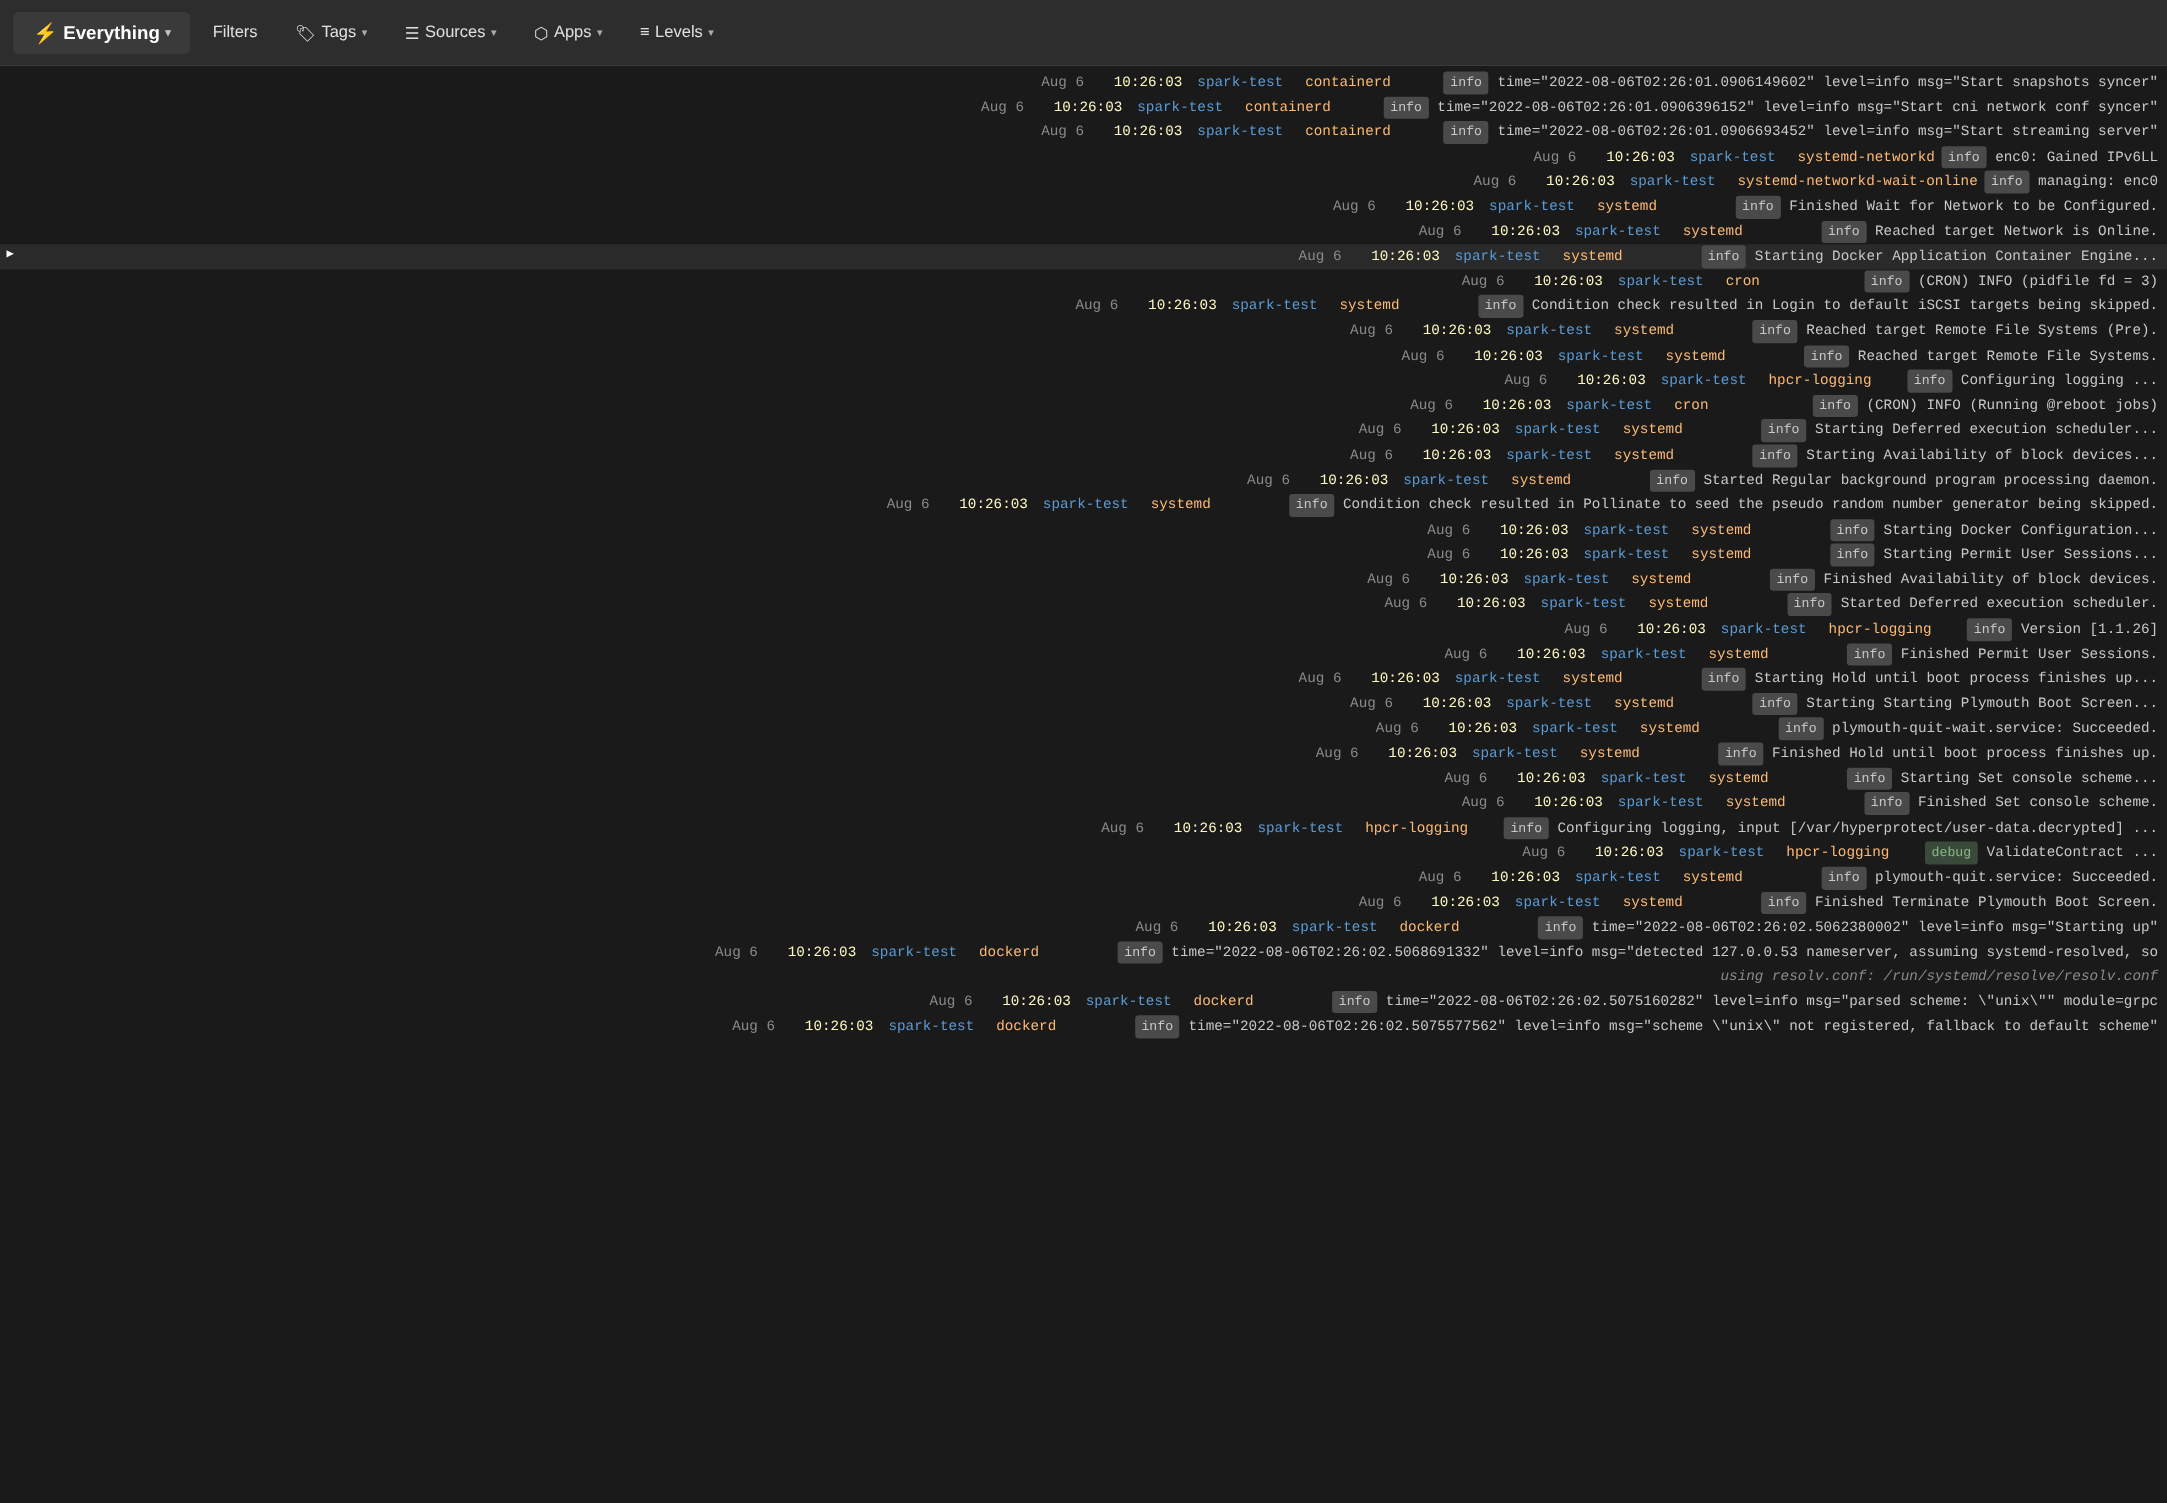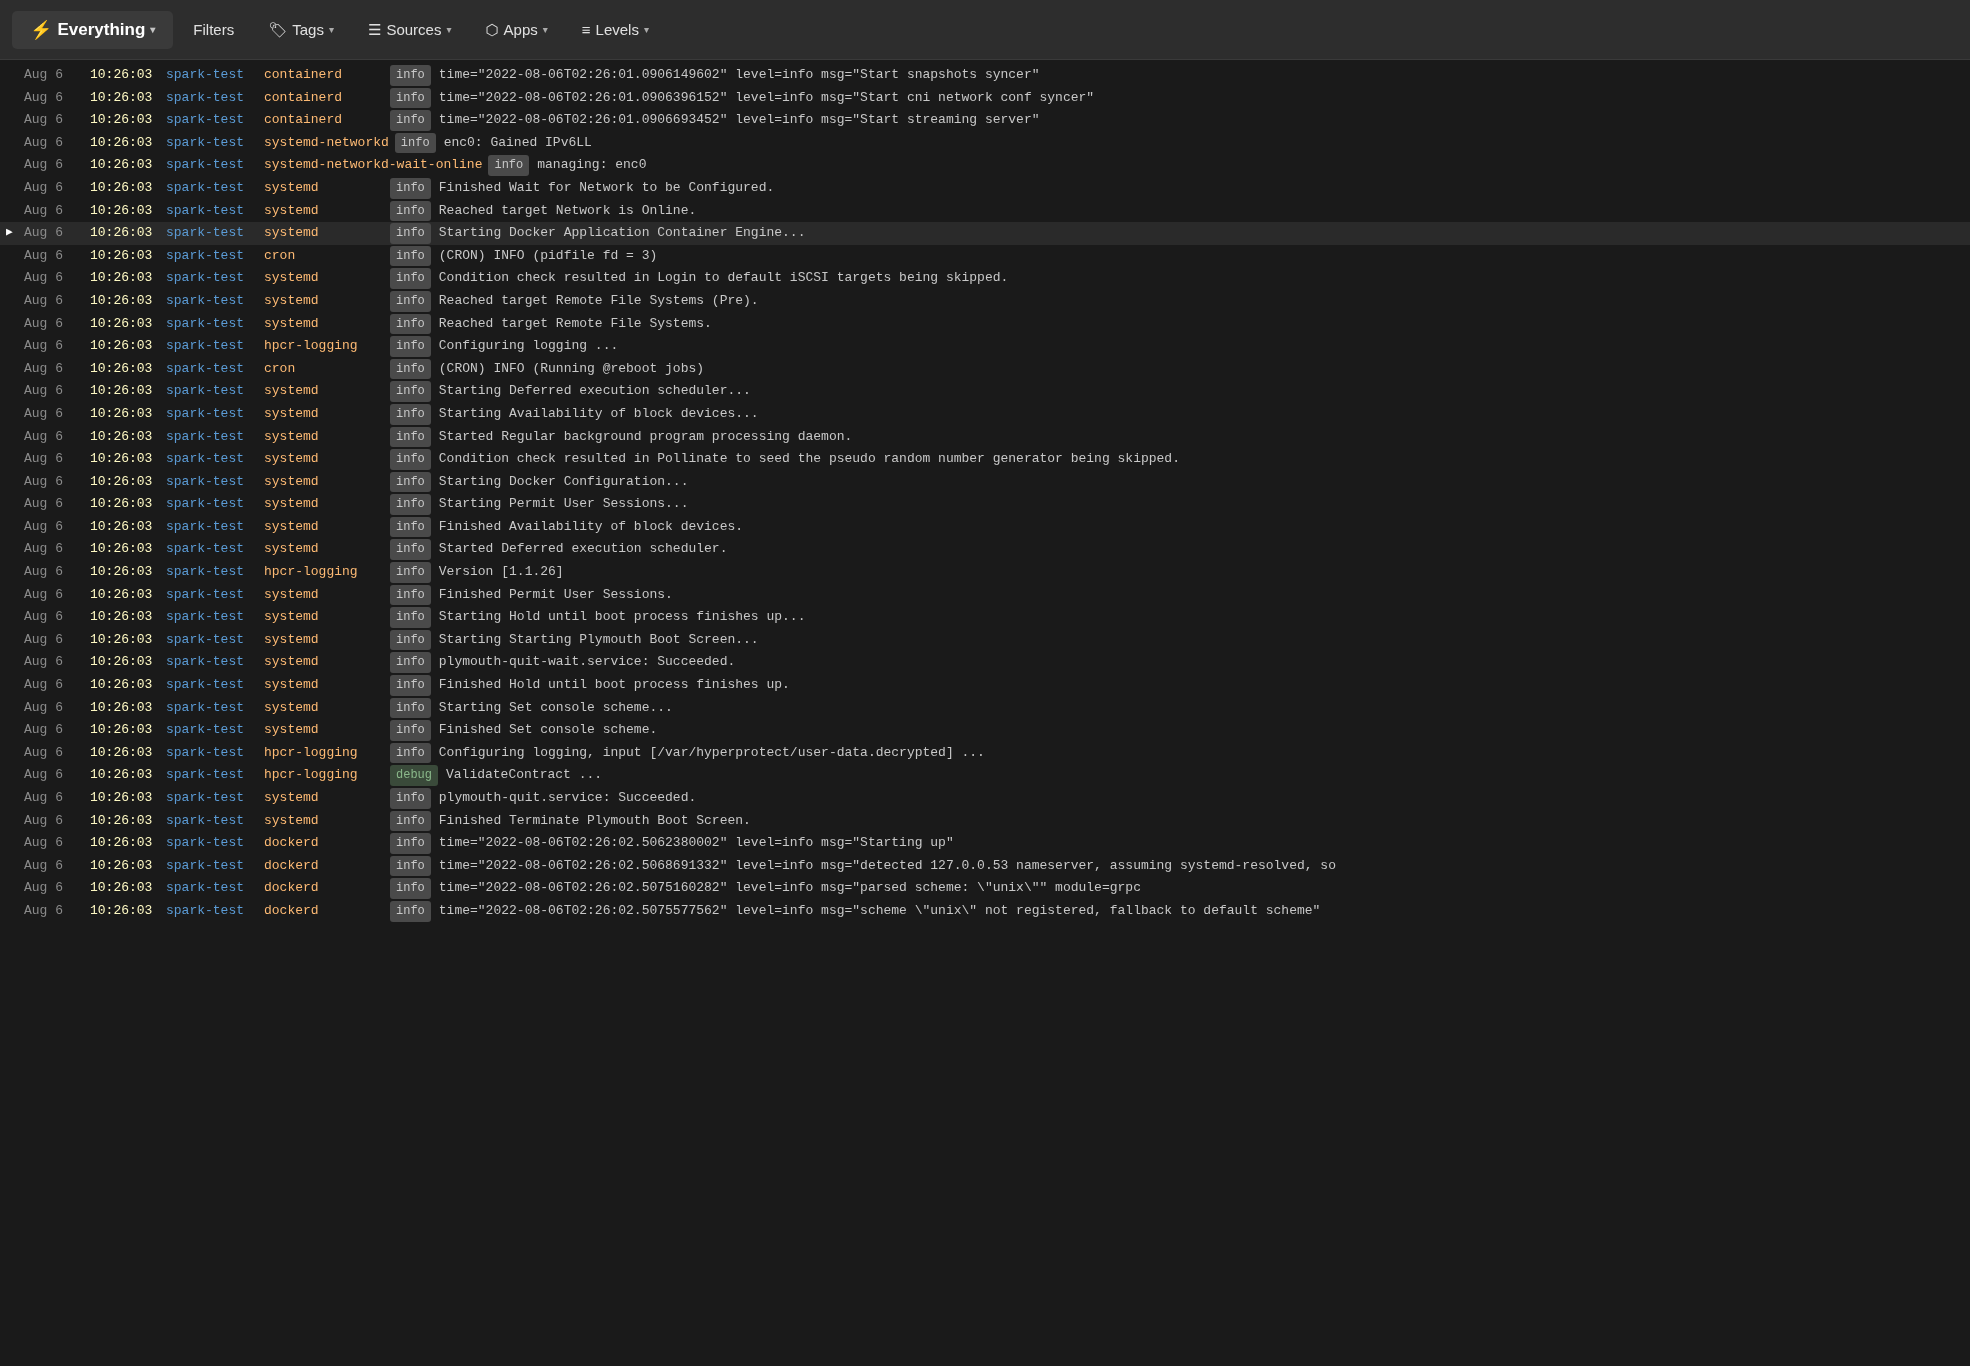--- a/index.html
+++ b/index.html
@@ -71,20 +71,21 @@
     }
 
     .log-row {
       display: flex;
       align-items: flex-start;
       padding: 1px 8px 1px 24px;
       line-height: 1.55;
       min-height: 20px;
       position: relative;
       white-space: nowrap;
+      justify-content: flex-end;
     }
 
     .log-row.highlighted {
       background: #2a2a2a;
     }
 
     .arrow-indicator {
       position: absolute;
       left: 6px;
       top: 2px;
@@ -488,20 +489,23 @@
       </div>
       <div class="log-row">
         <span class="log-date">Aug 6</span>
         <span class="log-time">10:26:03</span>
         <span class="log-host">spark-test</span>
         <span class="log-service">dockerd</span>
         <span class="log-badge badge-info">info</span>
         <span class="log-message">time="2022-08-06T02:26:02.5068691332" level=info msg="detected 127.0.0.53 nameserver, assuming systemd-resolved, so</span>
       </div>
       <div class="log-row">
+        <span class="cont-line">using resolv.conf: /run/systemd/resolve/resolv.conf</span>
+      </div>
+      <div class="log-row">
         <span class="log-date">Aug 6</span>
         <span class="log-time">10:26:03</span>
         <span class="log-host">spark-test</span>
         <span class="log-service">dockerd</span>
         <span class="log-badge badge-info">info</span>
         <span class="log-message">time="2022-08-06T02:26:02.5075160282" level=info msg="parsed scheme: \"unix\"" module=grpc</span>
       </div>
       <div class="log-row">
         <span class="log-date">Aug 6</span>
         <span class="log-time">10:26:03</span>

